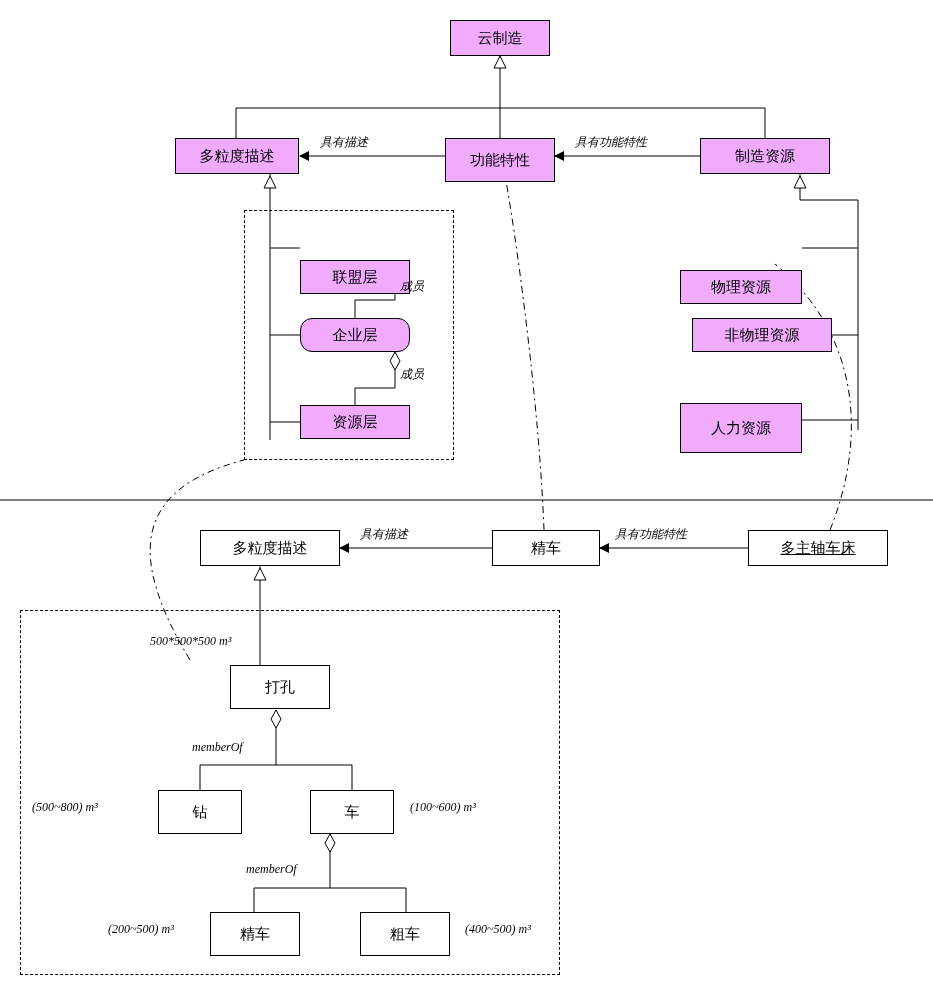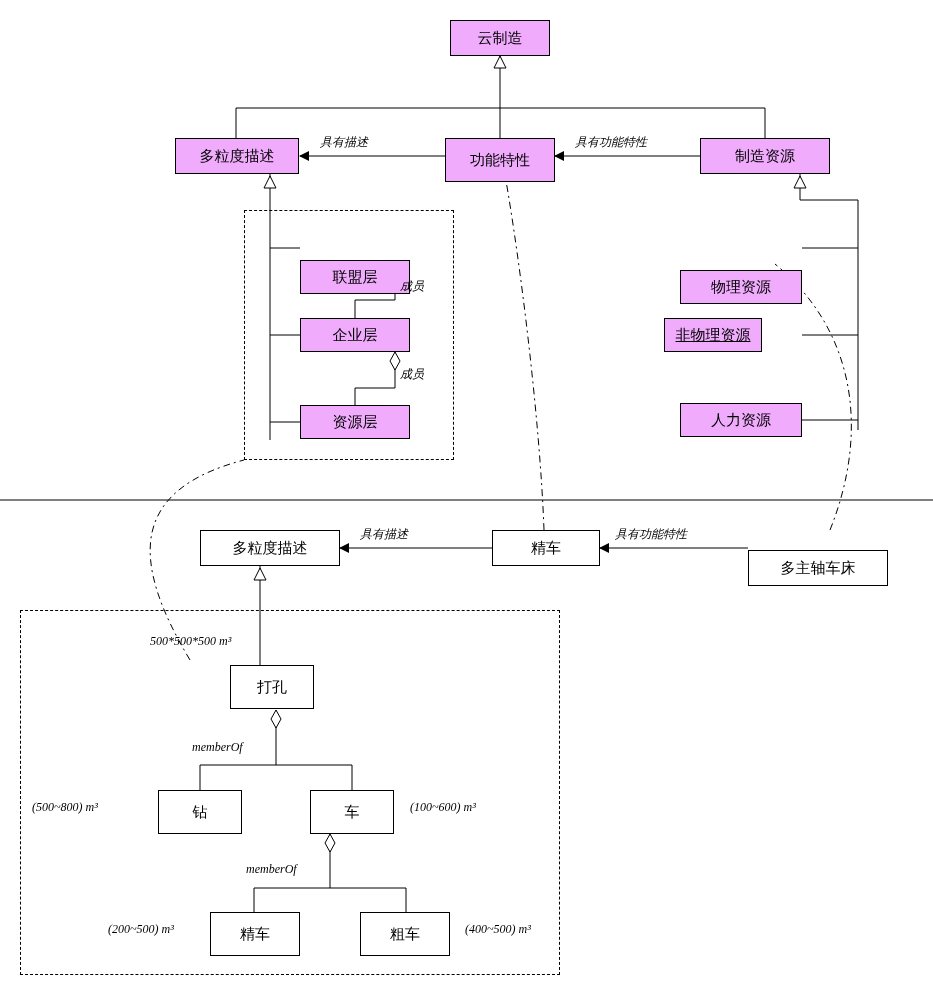--- a/index.html
+++ b/index.html
@@ -126,39 +126,39 @@
 <div class="box shaded" style="left:445px; top:138px; width:110px; height:44px;">功能特性</div>
 <div class="box shaded" style="left:700px; top:138px; width:130px; height:36px;">制造资源</div>
 
 <span class="label" style="left:320px; top:134px;">具有描述</span>
 <span class="label" style="left:575px; top:134px;">具有功能特性</span>
 
 <div class="dashbox" style="left:244px; top:210px; width:210px; height:250px; border-style:dashed;"></div>
 
 <div class="box shaded" style="left:300px; top:230px; width:110px; height:34px;margin-top:30px;">联盟层</div>
 <span class="label" style="left:400px; top:278px;">成员</span>
-<div class="box shaded" style="left:300px; top:318px; width:110px; height:34px;">企业层</div>
+<div class="box shaded" style="left:300px; top:318px; width:110px; height:34px;border-radius:12px;">企业层</div>
 <span class="label" style="left:400px; top:366px;">成员</span>
 <div class="box shaded" style="left:300px; top:405px; width:110px; height:34px;">资源层</div>
 
 <div class="box shaded" style="left:680px; top:230px; width:122px; height:34px;margin-top:40px;">物理资源</div>
-<div class="box shaded" style="left:664px; top:318px; width:98px; height:34px;text-decoration:underline;">非物理资源</div>
-<div class="box shaded" style="left:680px; top:403px; width:122px; height:34px;">人力资源</div>
+<div class="box shaded" style="left:692px; top:318px; width:140px; height:34px;">非物理资源</div>
+<div class="box shaded" style="left:680px; top:403px; width:122px; height:50px;">人力资源</div>
 
 <div class="box white" style="left:200px; top:530px; width:140px; height:36px;">多粒度描述</div>
 <div class="box white" style="left:492px; top:530px; width:108px; height:36px;">精车</div>
-<div class="box white" style="left:748px; top:550px; width:140px; height:36px;">多主轴车床</div>
+<div class="box white" style="left:748px; top:530px; width:140px; height:36px;text-decoration:underline;">多主轴车床</div>
 
 <span class="label" style="left:360px; top:526px;">具有描述</span>
 <span class="label" style="left:615px; top:526px;">具有功能特性</span>
 
 <div class="dashbox" style="left:20px; top:610px; width:540px; height:365px; border-style:dashed;"></div>
 
 <span class="label" style="left:150px; top:634px;">500*500*500 m³</span>
-<div class="box white" style="left:230px; top:665px; width:84px; height:44px;">打孔</div>
+<div class="box white" style="left:230px; top:665px; width:100px; height:44px;">打孔</div>
 
 <span class="label" style="left:192px; top:740px;">memberOf</span>
 
 <span class="label" style="left:32px; top:800px;">(500~800) m³</span>
 <div class="box white" style="left:158px; top:790px; width:84px; height:44px;">钻</div>
 <div class="box white" style="left:310px; top:790px; width:84px; height:44px;">车</div>
 <span class="label" style="left:410px; top:800px;">(100~600) m³</span>
 
 <span class="label" style="left:246px; top:862px;">memberOf</span>
 

